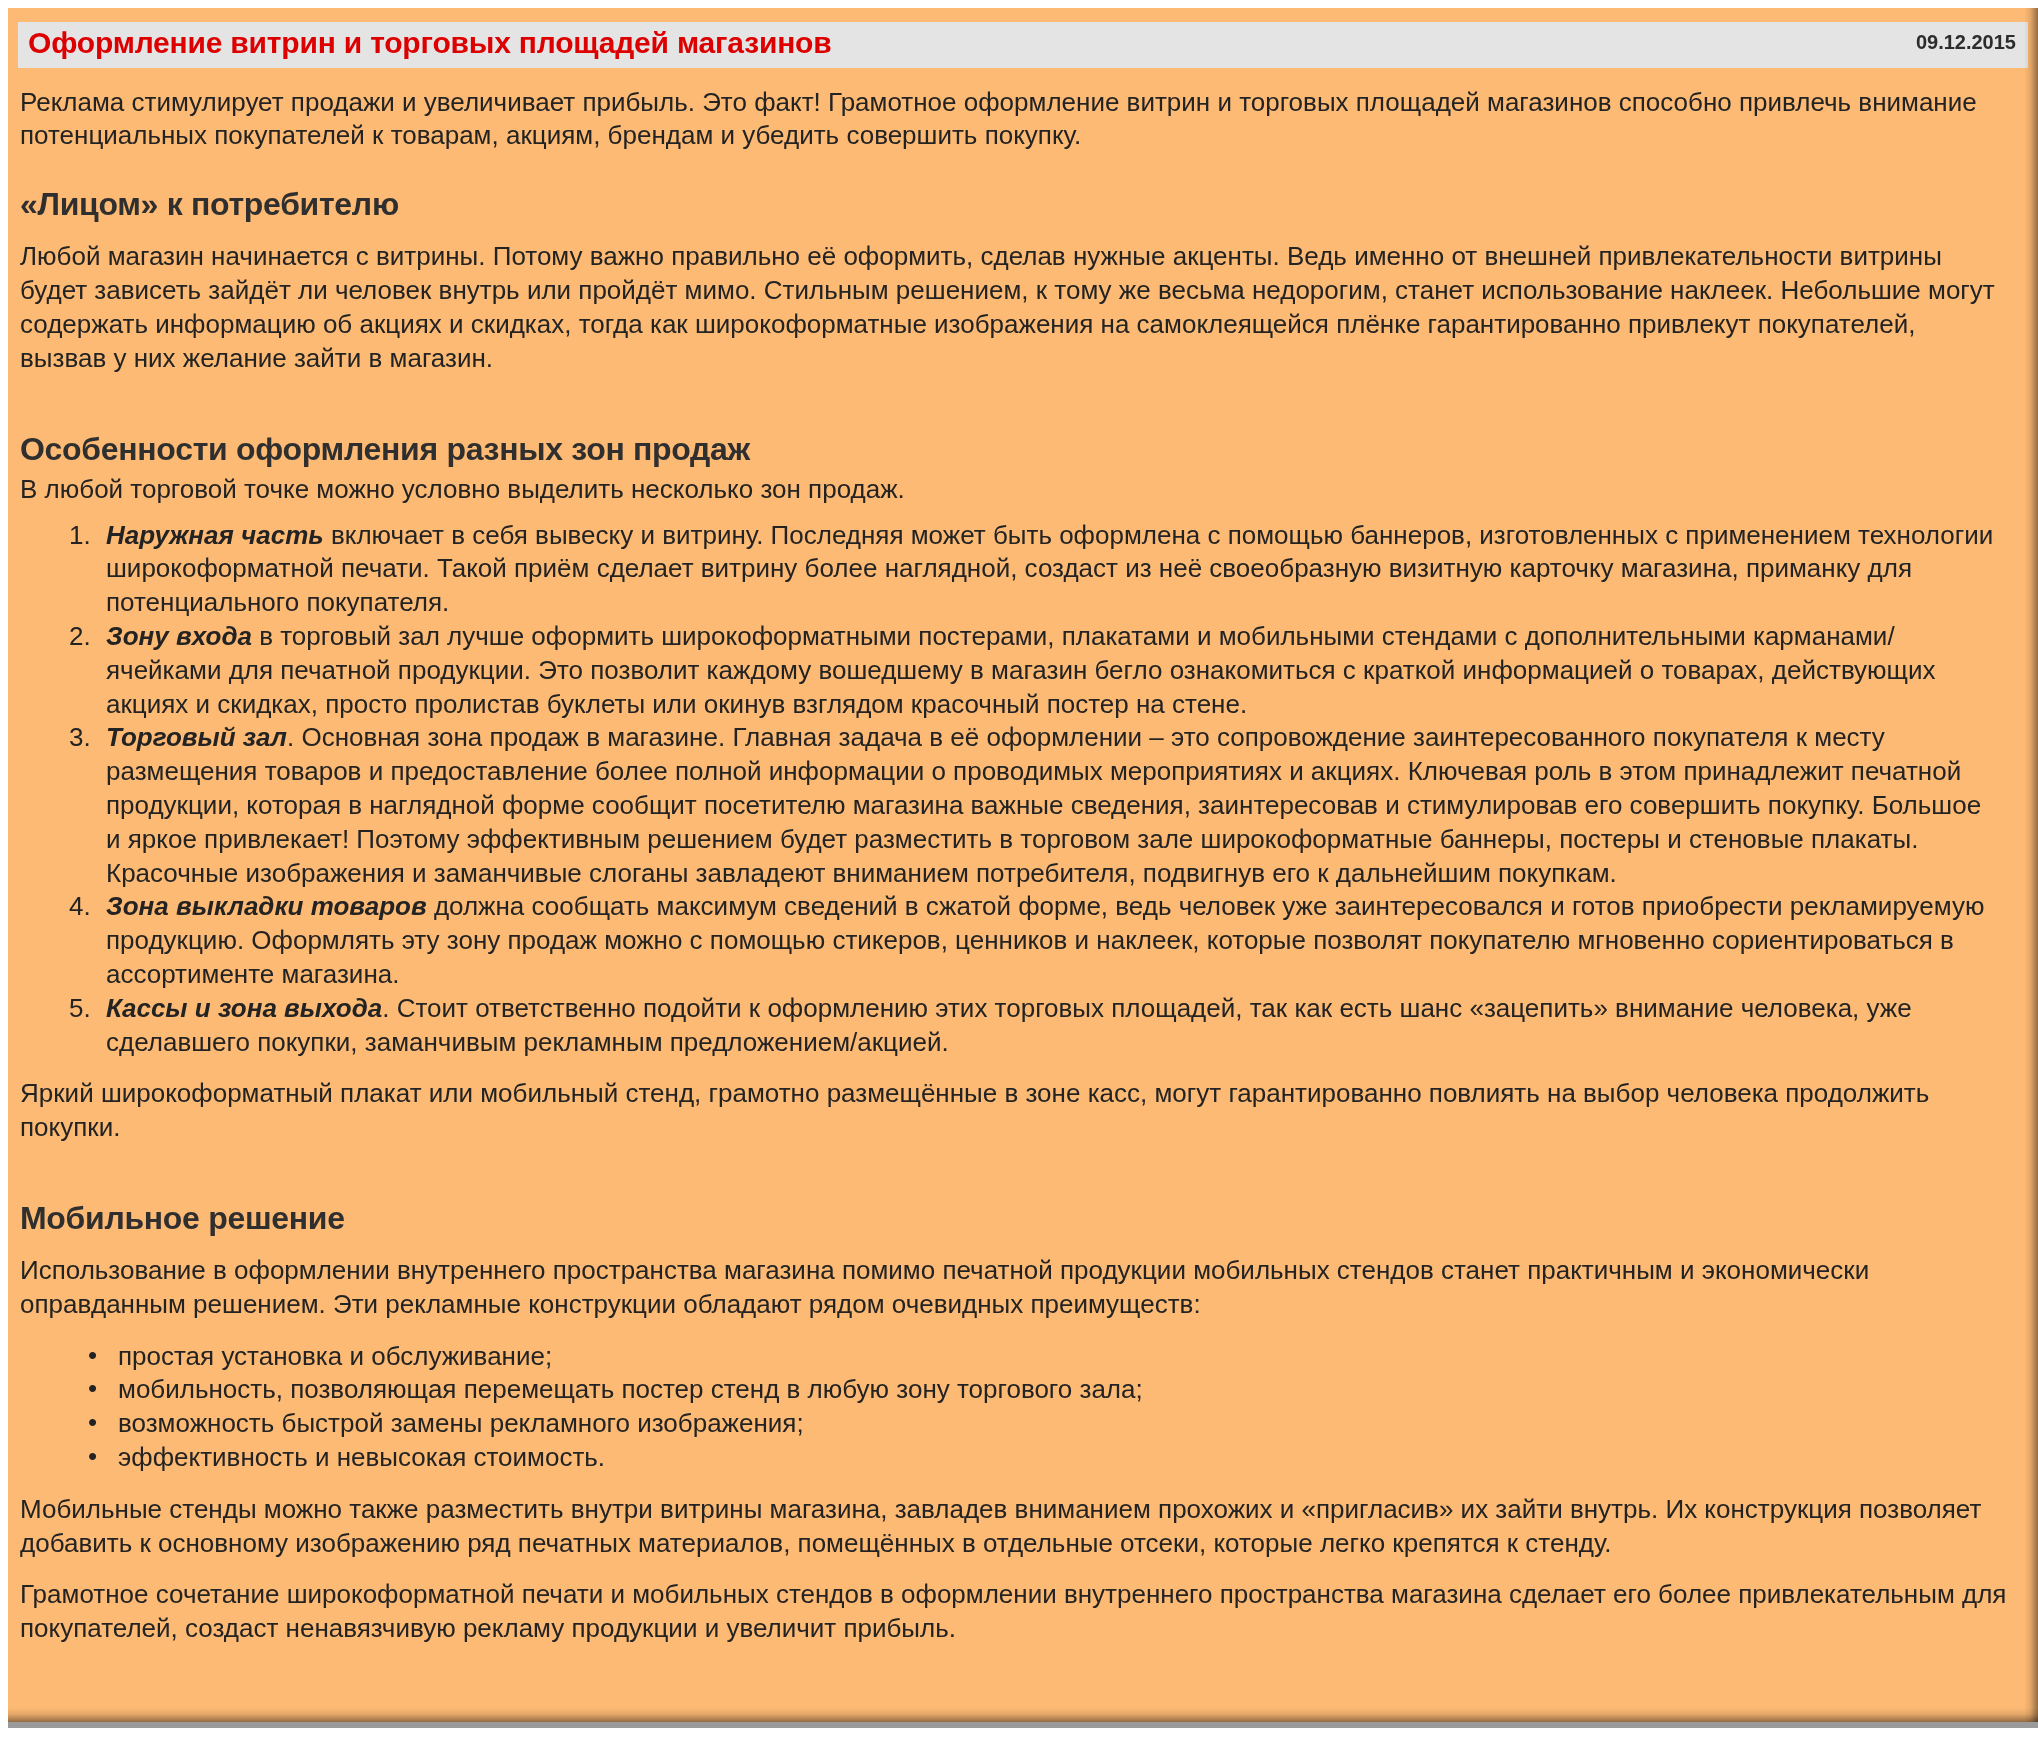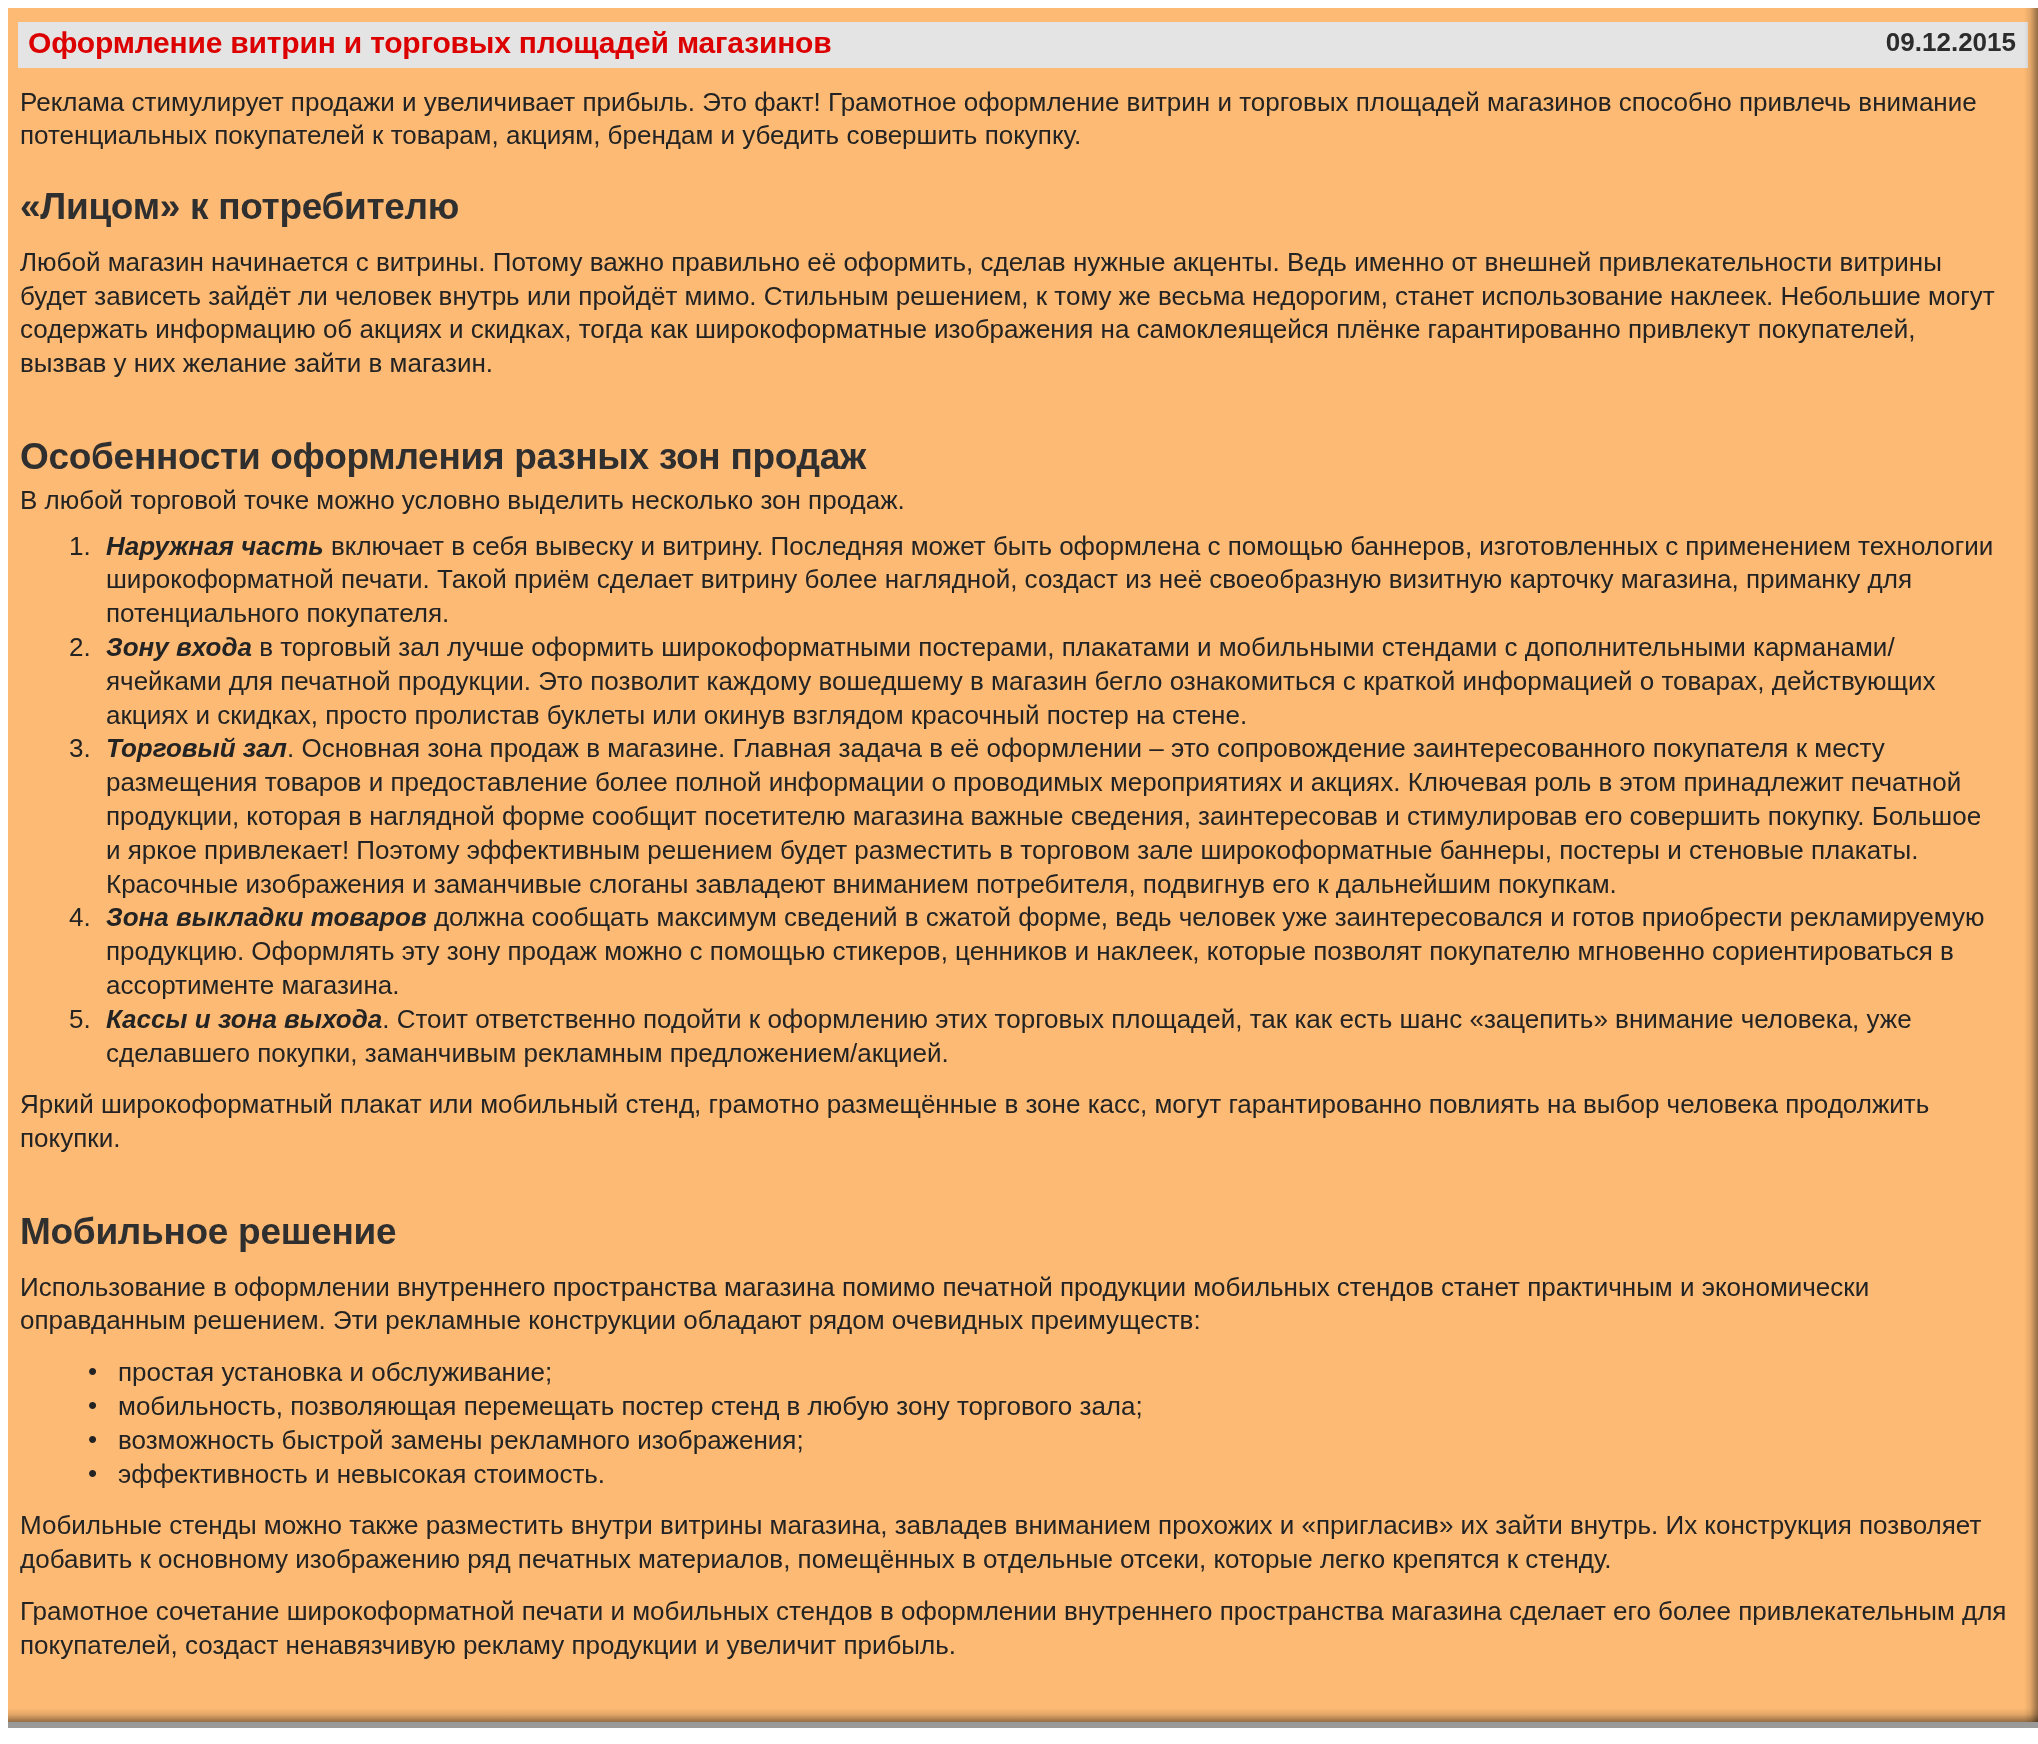--- a/index.html
+++ b/index.html
@@ -69,21 +69,21 @@
   .doc-title {
     color: #dd0000;
     font-size: 30px;
     font-weight: bold;
     line-height: 1.12;
     letter-spacing: -0.2px;
     white-space: nowrap;
   }
   .doc-date {
     color: #2c2c2c;
-    font-size: 26px;
+    font-size: 20px;
     font-weight: bold;
     white-space: nowrap;
     padding-right: 2px;
   }
 
   
   .doc-body {
     position: relative;
     padding: 0 30px 0 12px;
     color: #232323;
@@ -94,21 +94,21 @@
   .doc-body p {
     margin: 18px 0 0 0;
     text-align: left;
   }
   .doc-body p.tight {
     margin-top: 1px;
   }
 
   h2.section-heading {
     color: #2f2f2f;
-    font-size: 37px;
+    font-size: 32px;
     font-weight: bold;
     line-height: 1.1;
     margin: 34px 0 6px 0;
     letter-spacing: -0.3px;
   }
   h2.section-heading.second {
     margin-top: 56px;
   }
 
   ol.zones-list {

